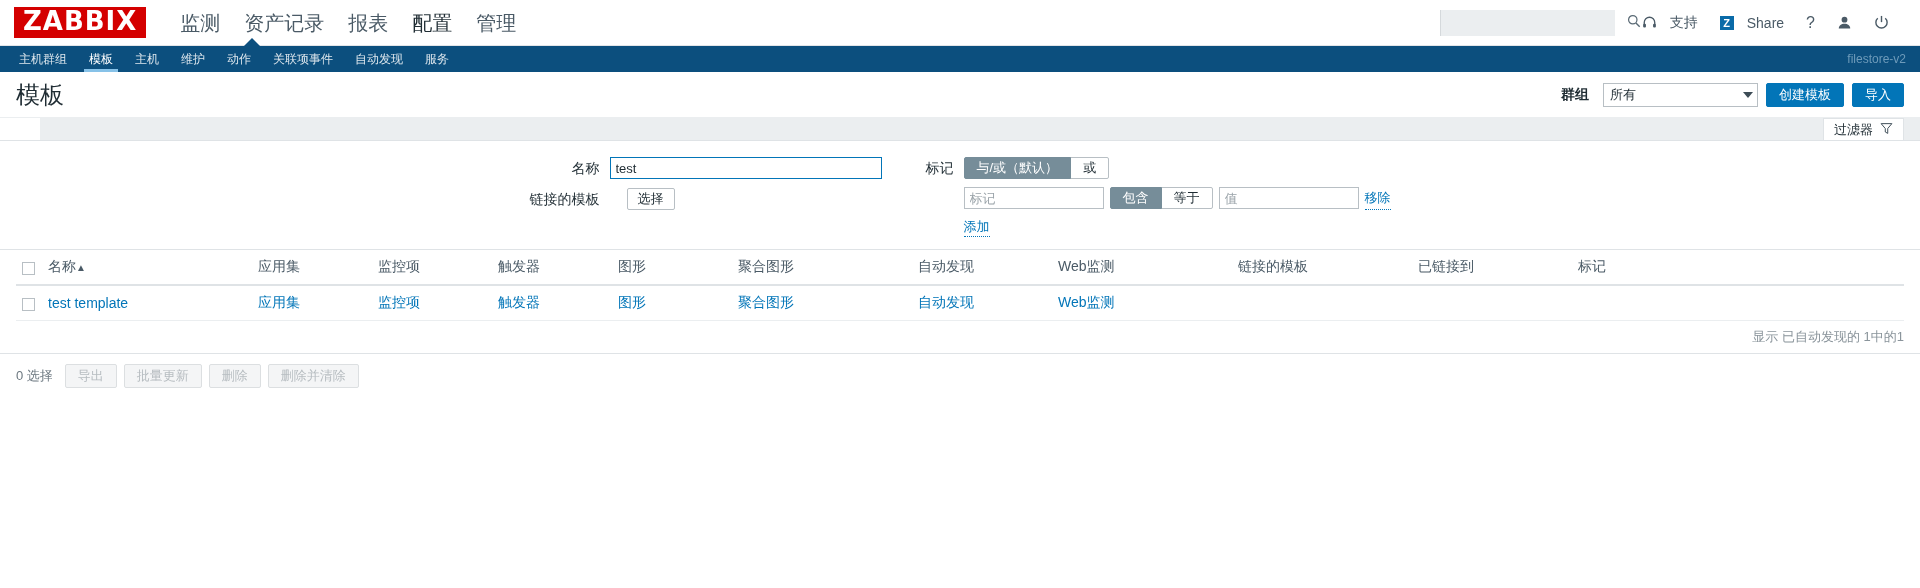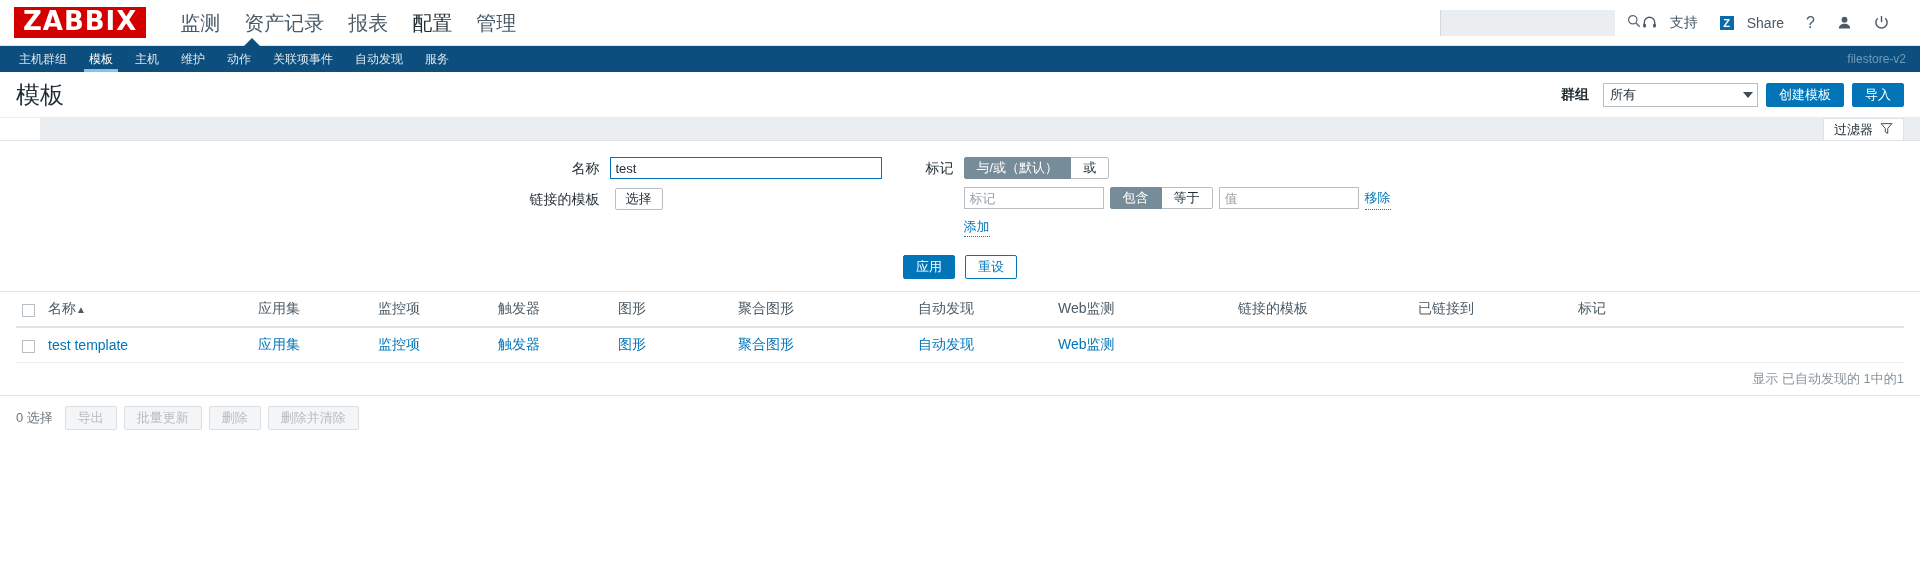--- a/index.html
+++ b/index.html
@@ -416,21 +416,21 @@
 <div class="filterpanel">
   <div class="filtergrid">
 
     <div class="fcol" style="margin-right:38px;">
       <div class="frow">
         <div class="flabel">名称</div>
         <input class="tinput focus" style="width: 272px;" value="test">
       </div>
       <div class="frow">
         <div class="flabel">链接的模板</div>
-        <button class="btn-sm" style="margin-left:5px;">选择</button>
+        <button class="btn-sm" style="margin-left:17px;">选择</button>
       </div>
     </div>
 
     <div class="fcol" style="gap:8px;">
       <div class="frow">
         <div class="flabel" style="width:44px;">标记</div>
         <div class="seg">
           <button class="on">与/或（默认）</button>
           <button>或</button>
         </div>
@@ -445,24 +445,20 @@
         <input class="tinput" style="width: 140px; margin-left: 6px;" placeholder="值">
         <a class="dlink" style="margin-left:6px; line-height:22px;">移除</a>
       </div>
       <div class="frow">
         <div class="flabel" style="width:44px;"></div>
         <a class="dlink">添加</a>
       </div>
     </div>
   </div>
 
-  <div class="filteractions">
-    <button class="btn">应用</button>
-    <button class="btn ghost">重设</button>
-  </div>
 </div>
 
 <div class="tablewrap hpad">
   <table class="list">
     <thead>
       <tr>
         <th style="width:26px;">
           <span class="cbx"></span>
         </th>
         <th style="width:210px;">

